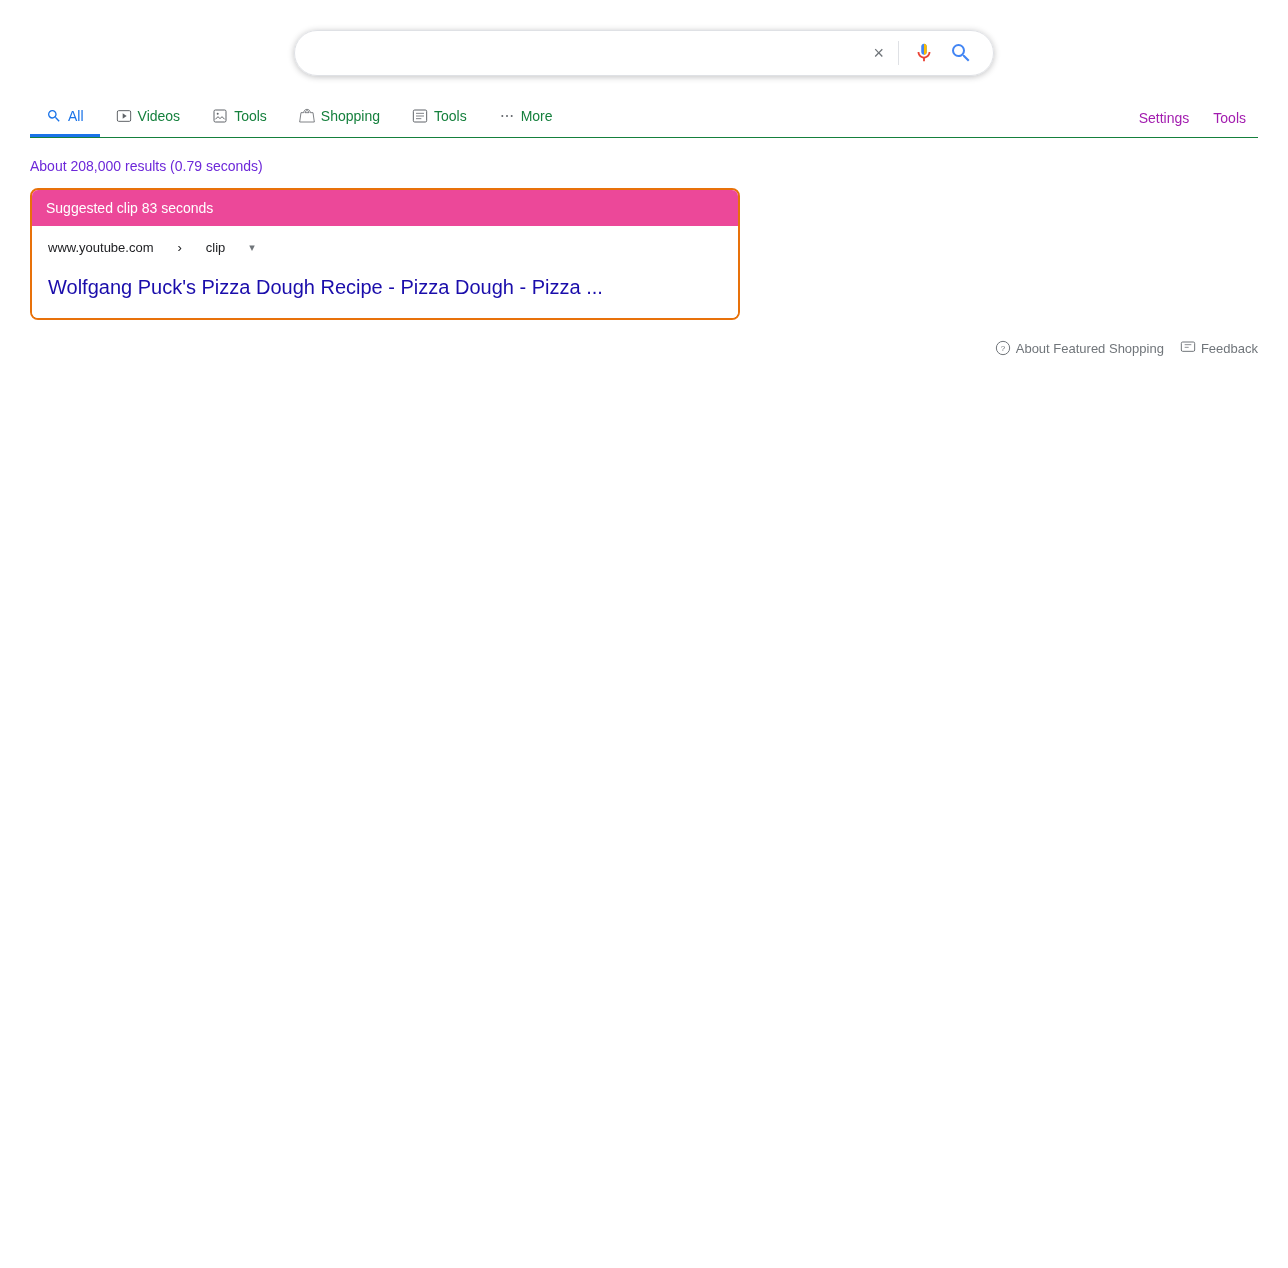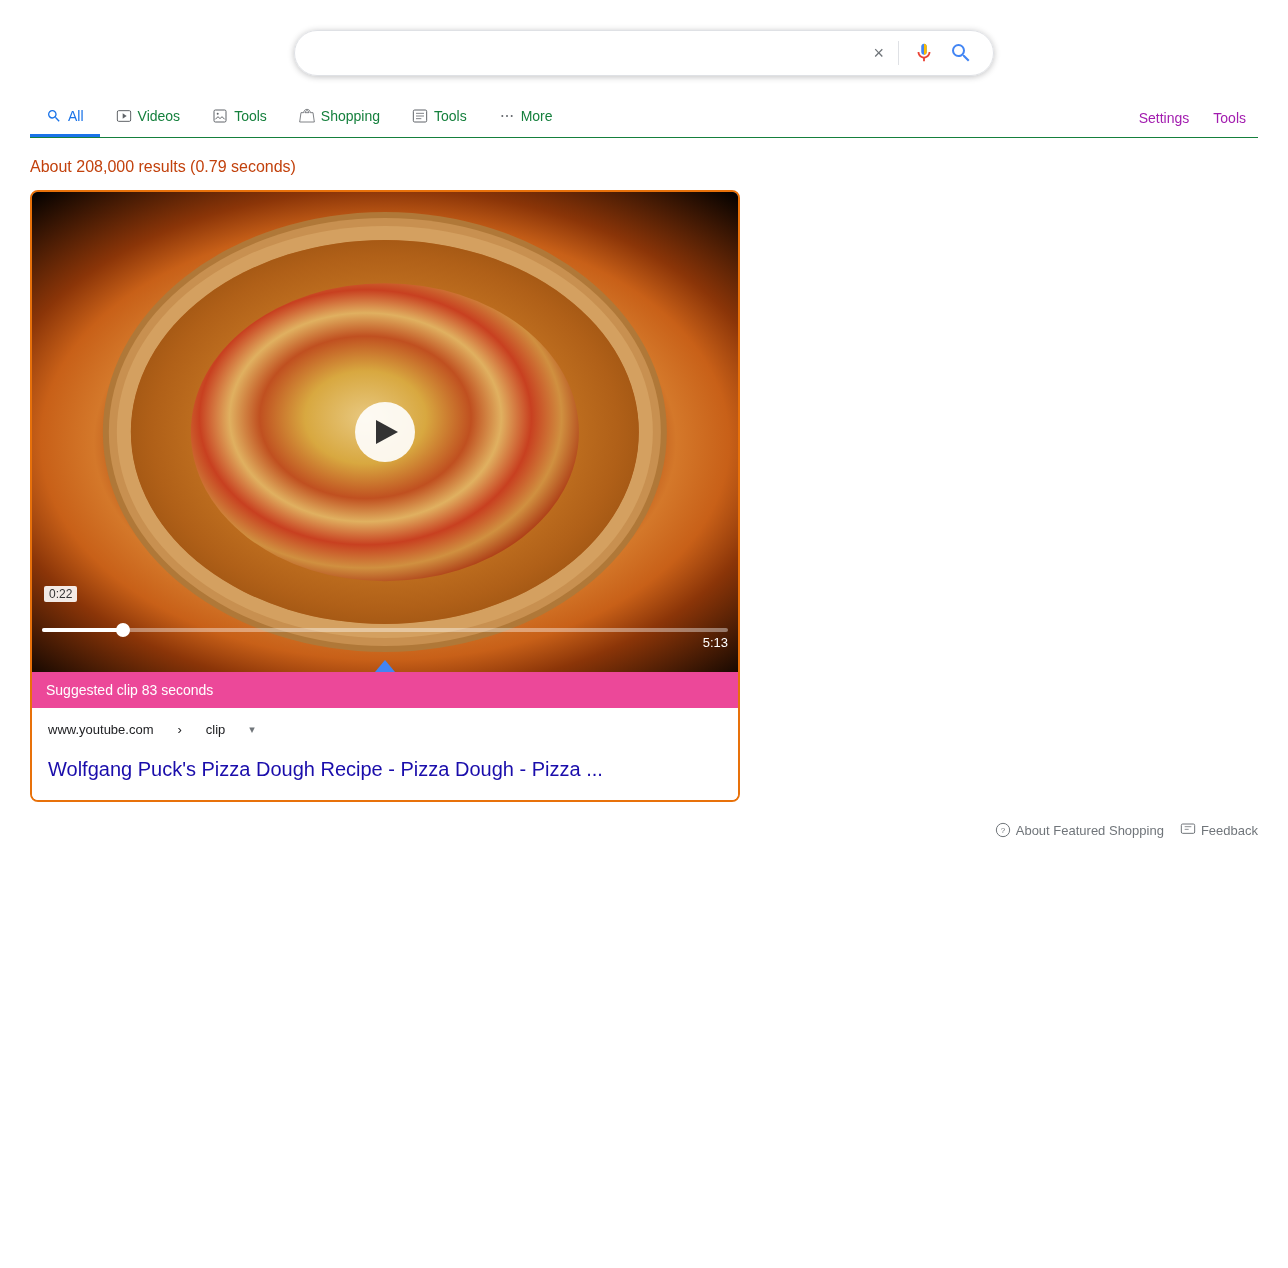--- a/index.html
+++ b/index.html
@@ -89,22 +89,22 @@
       display: flex;
       align-items: center;
       padding: 10px 12px;
       font-size: 14px;
       color: #a21caf;
       cursor: pointer;
     }
 
     
     .results-count {
-      font-size: 16px;
-      color: #c2410c;
+      font-size: 14px;
+      color: #6d28d9;
       margin: 20px 0 14px 0;
     }
 
     
     .featured-card {
       border: 2px solid #e8710a;
       border-radius: 8px;
       max-width: 710px;
       overflow: hidden;
       margin-bottom: 20px;
@@ -389,41 +389,20 @@
   </a>
   <div class="nav-spacer"></div>
   <span class="nav-settings">Settings</span>
   <span class="nav-tools">Tools</span>
 </nav>
 
 <div class="results-count">About 208,000 results (0.79 seconds)</div>
 
 <div class="featured-card">
 
-  <div class="video-container">
-    <div class="pizza-bg"></div>
-
-    <div class="play-button">
-      <div class="play-triangle"></div>
-    </div>
-
-    <div class="timestamp-badge">0:22</div>
-
-    <div class="progress-container">
-      <div class="progress-bar-bg">
-        <div class="progress-bar-fill">
-          <div class="progress-thumb"></div>
-        </div>
-      </div>
-    </div>
-
-    <div class="duration-label">5:13</div>
-
-    <div class="clip-indicator"></div>
-  </div>
 
   <div class="suggested-clip-bar">Suggested clip 83 seconds</div>
 
   <div class="card-body">
     <div class="source-url">
       <span>www.youtube.com</span>
       <span>›</span>
       <span>clip</span>
       <span class="arrow-icon">▾</span>
     </div>

